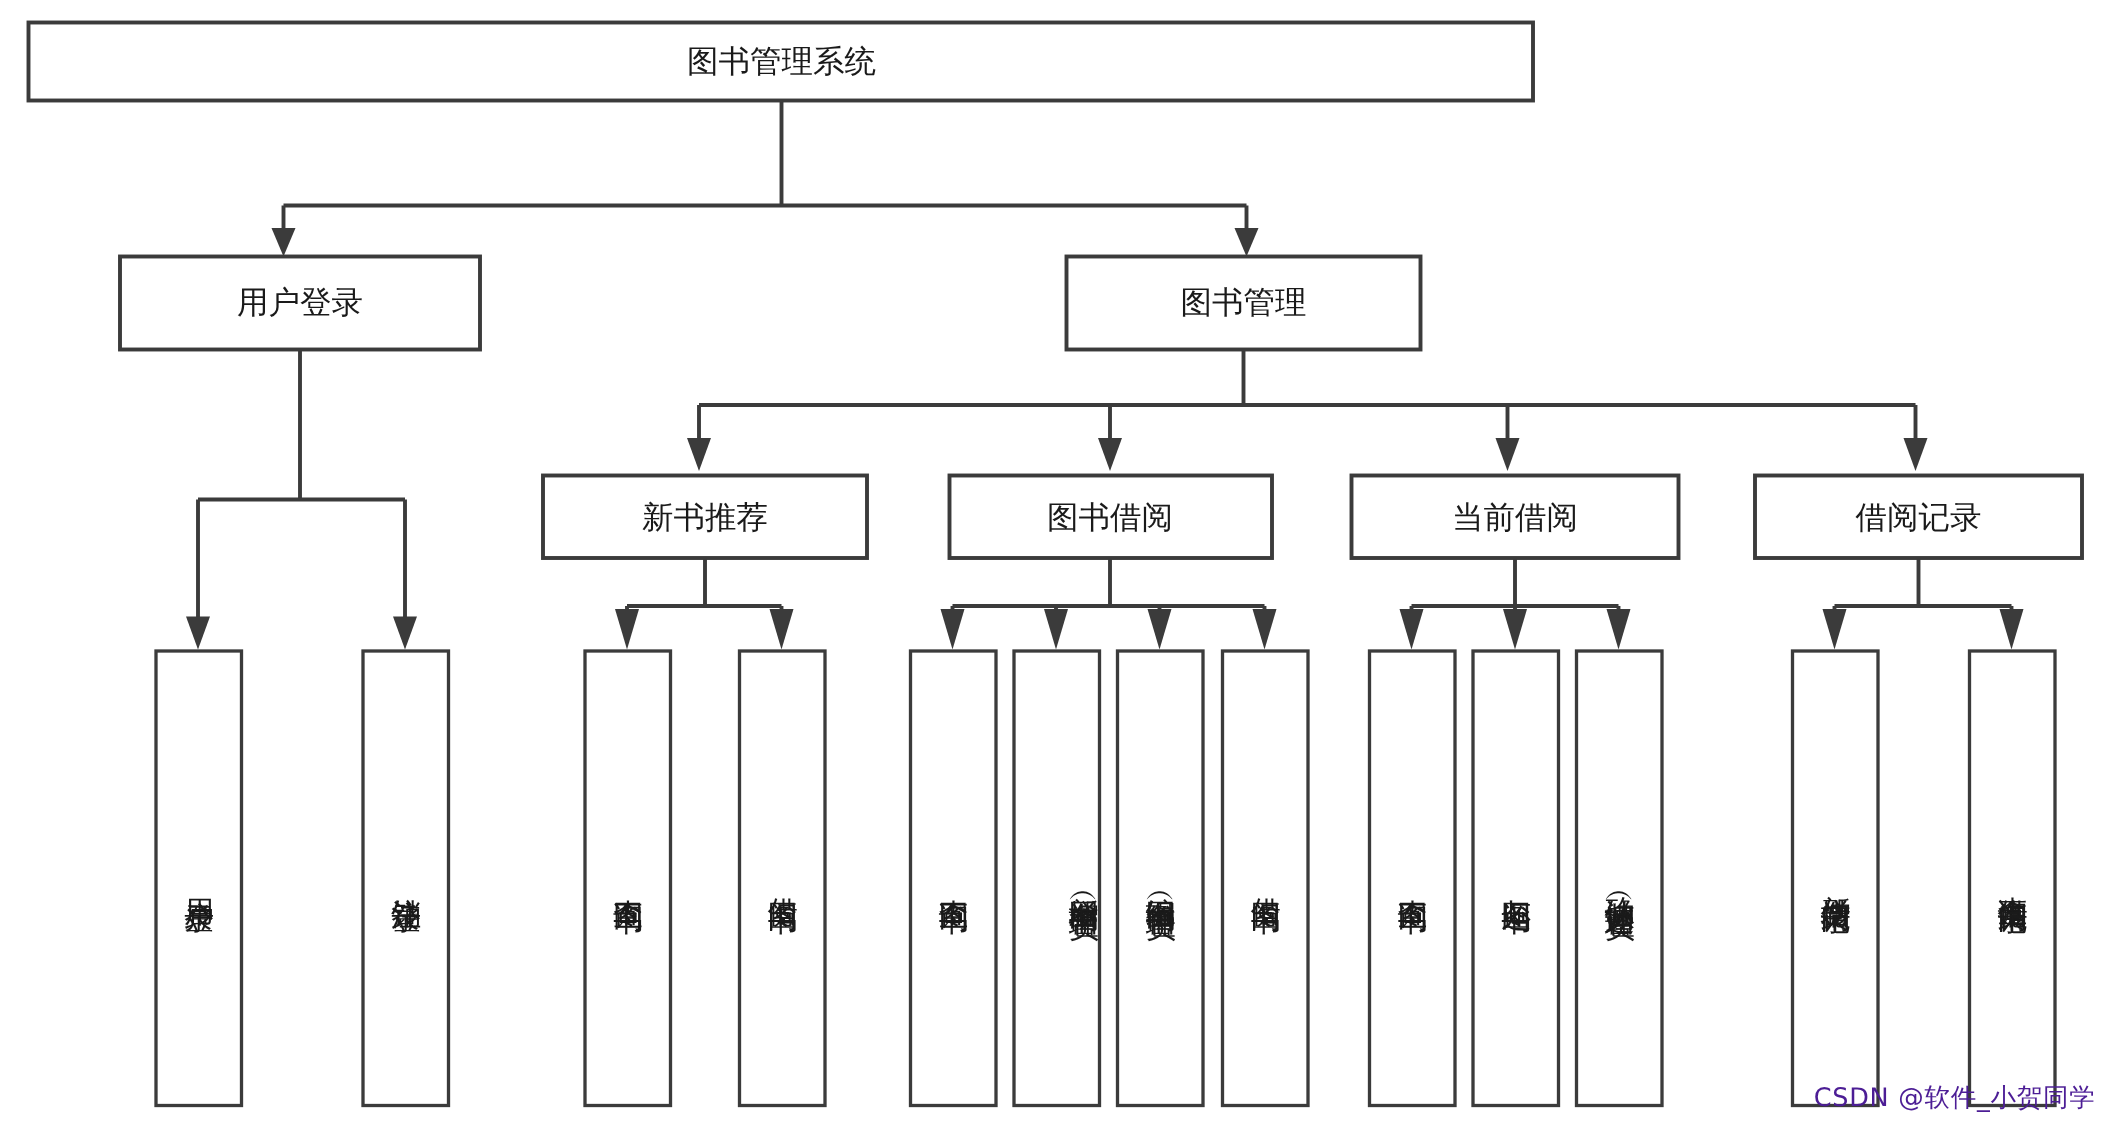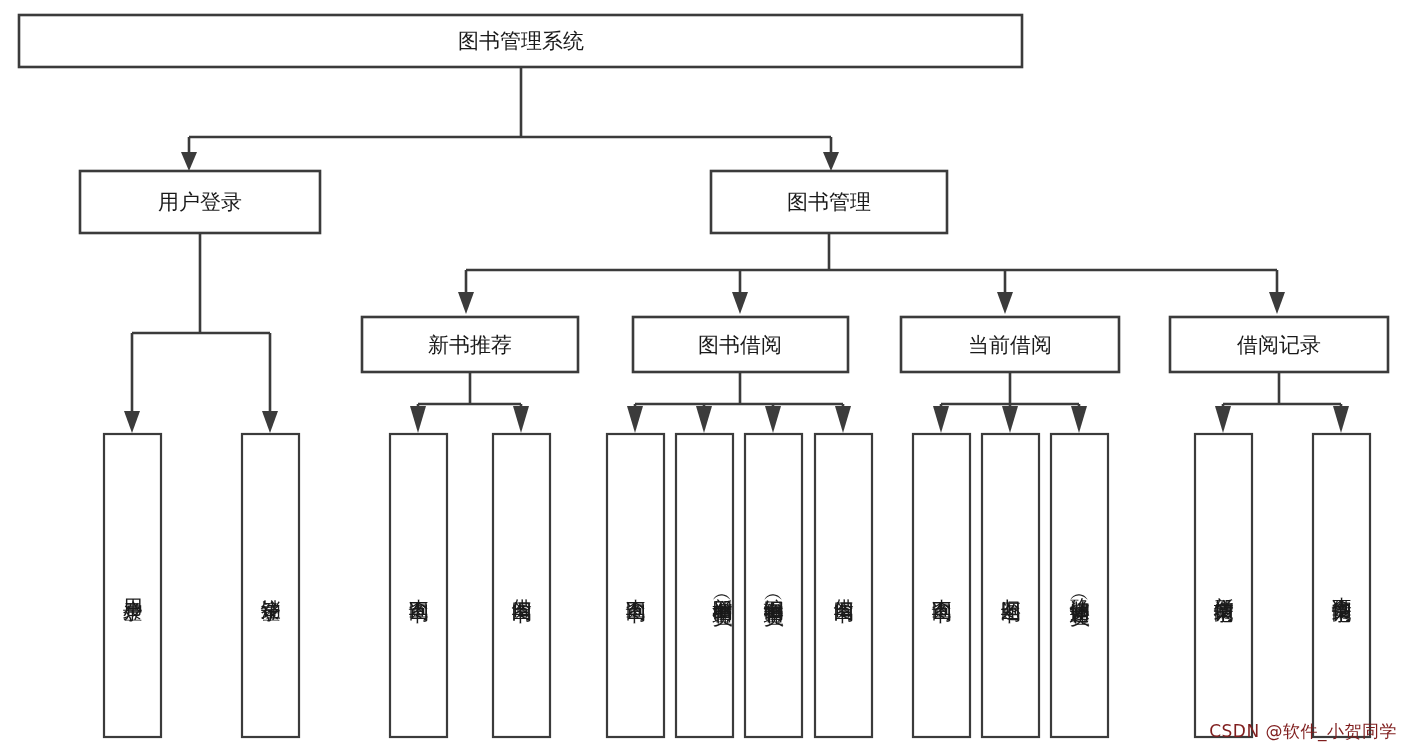--- a/index.html
+++ b/index.html
@@ -68,21 +68,21 @@
     white-space: nowrap;
     text-align: center;
     pointer-events: none;
   }
   .watermark {
     position: absolute;
     right: 8px;
     bottom: 4px;
     font-family: "DejaVu Sans", "Liberation Sans", sans-serif;
     font-size: 17px;
-    color: #7f1d1d;
+    color: #4c1d95;
     letter-spacing: 0.5px;
     white-space: nowrap;
   }
 </style>
 </head>
 <body>
 
 <div id="diagram-root">
 
   <svg id="tree-svg" viewBox="0 0 1405 747" xmlns="http://www.w3.org/2000/svg">

